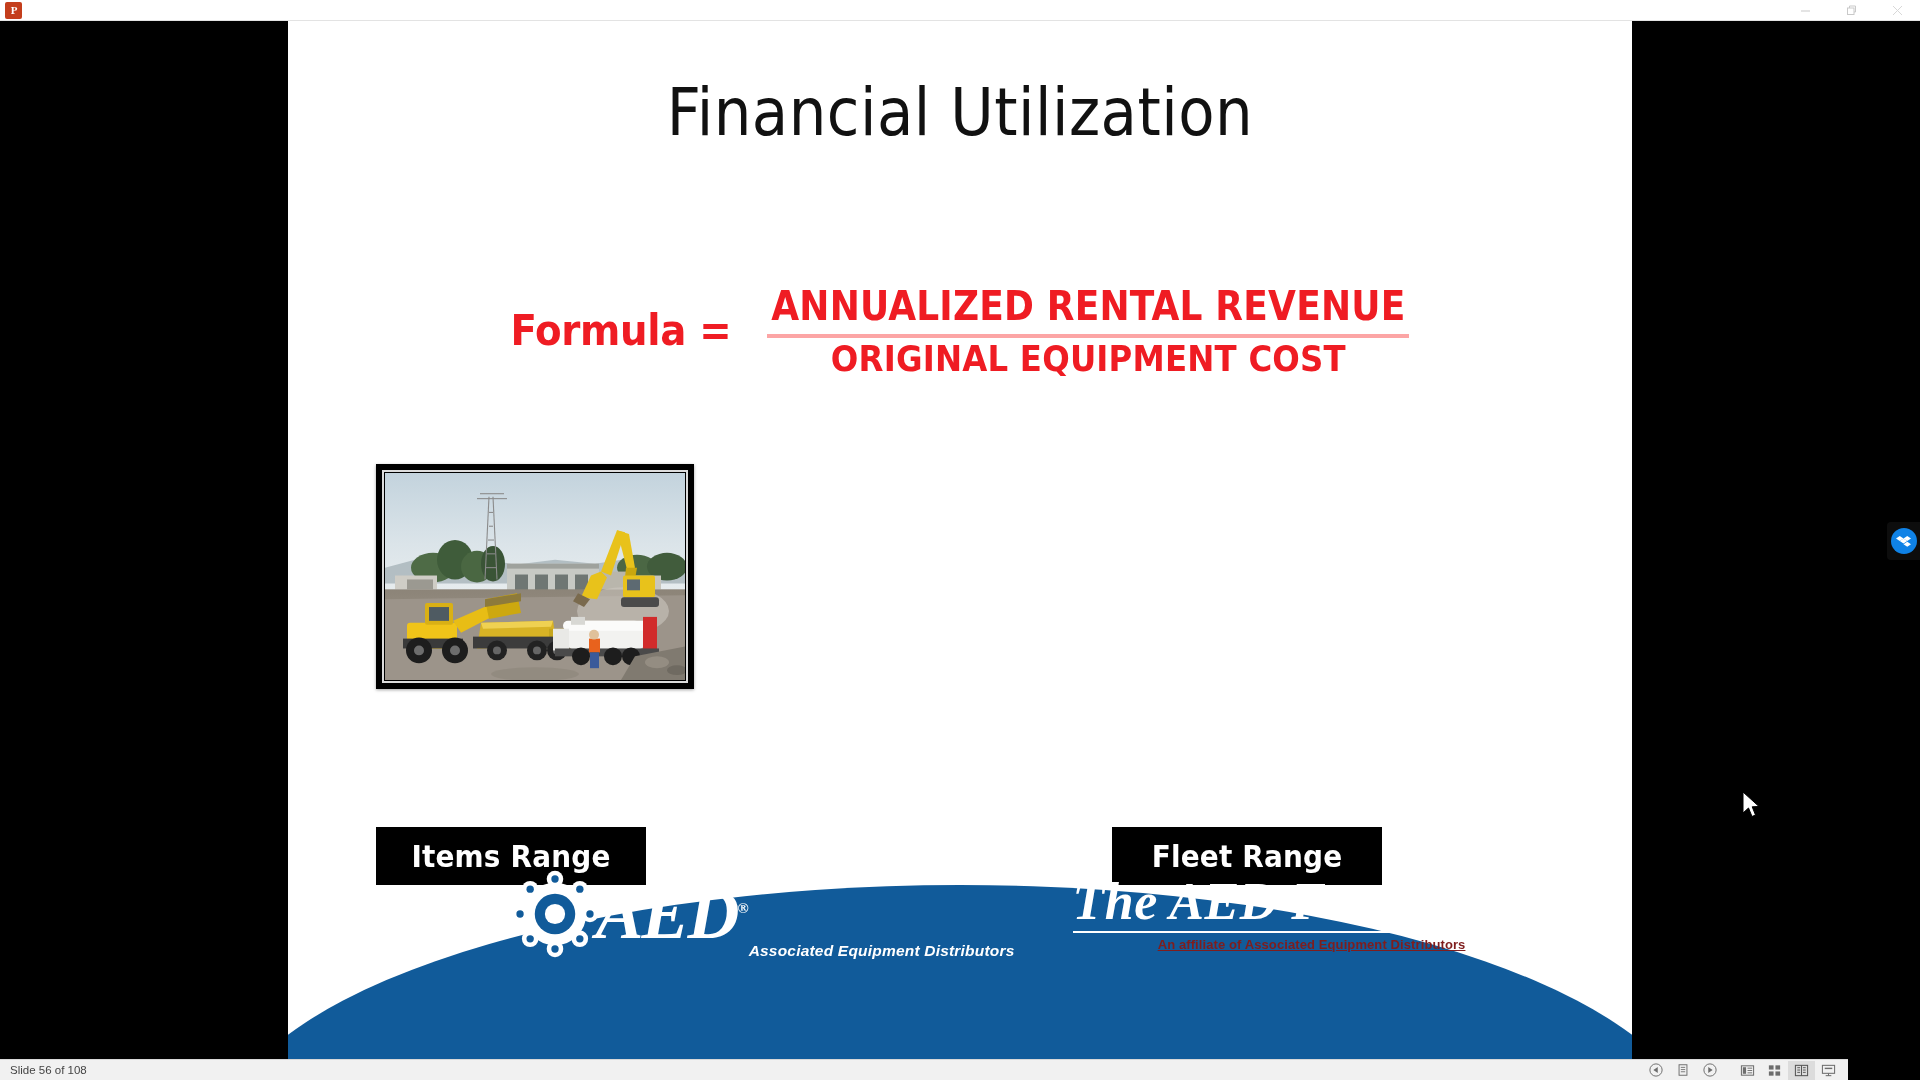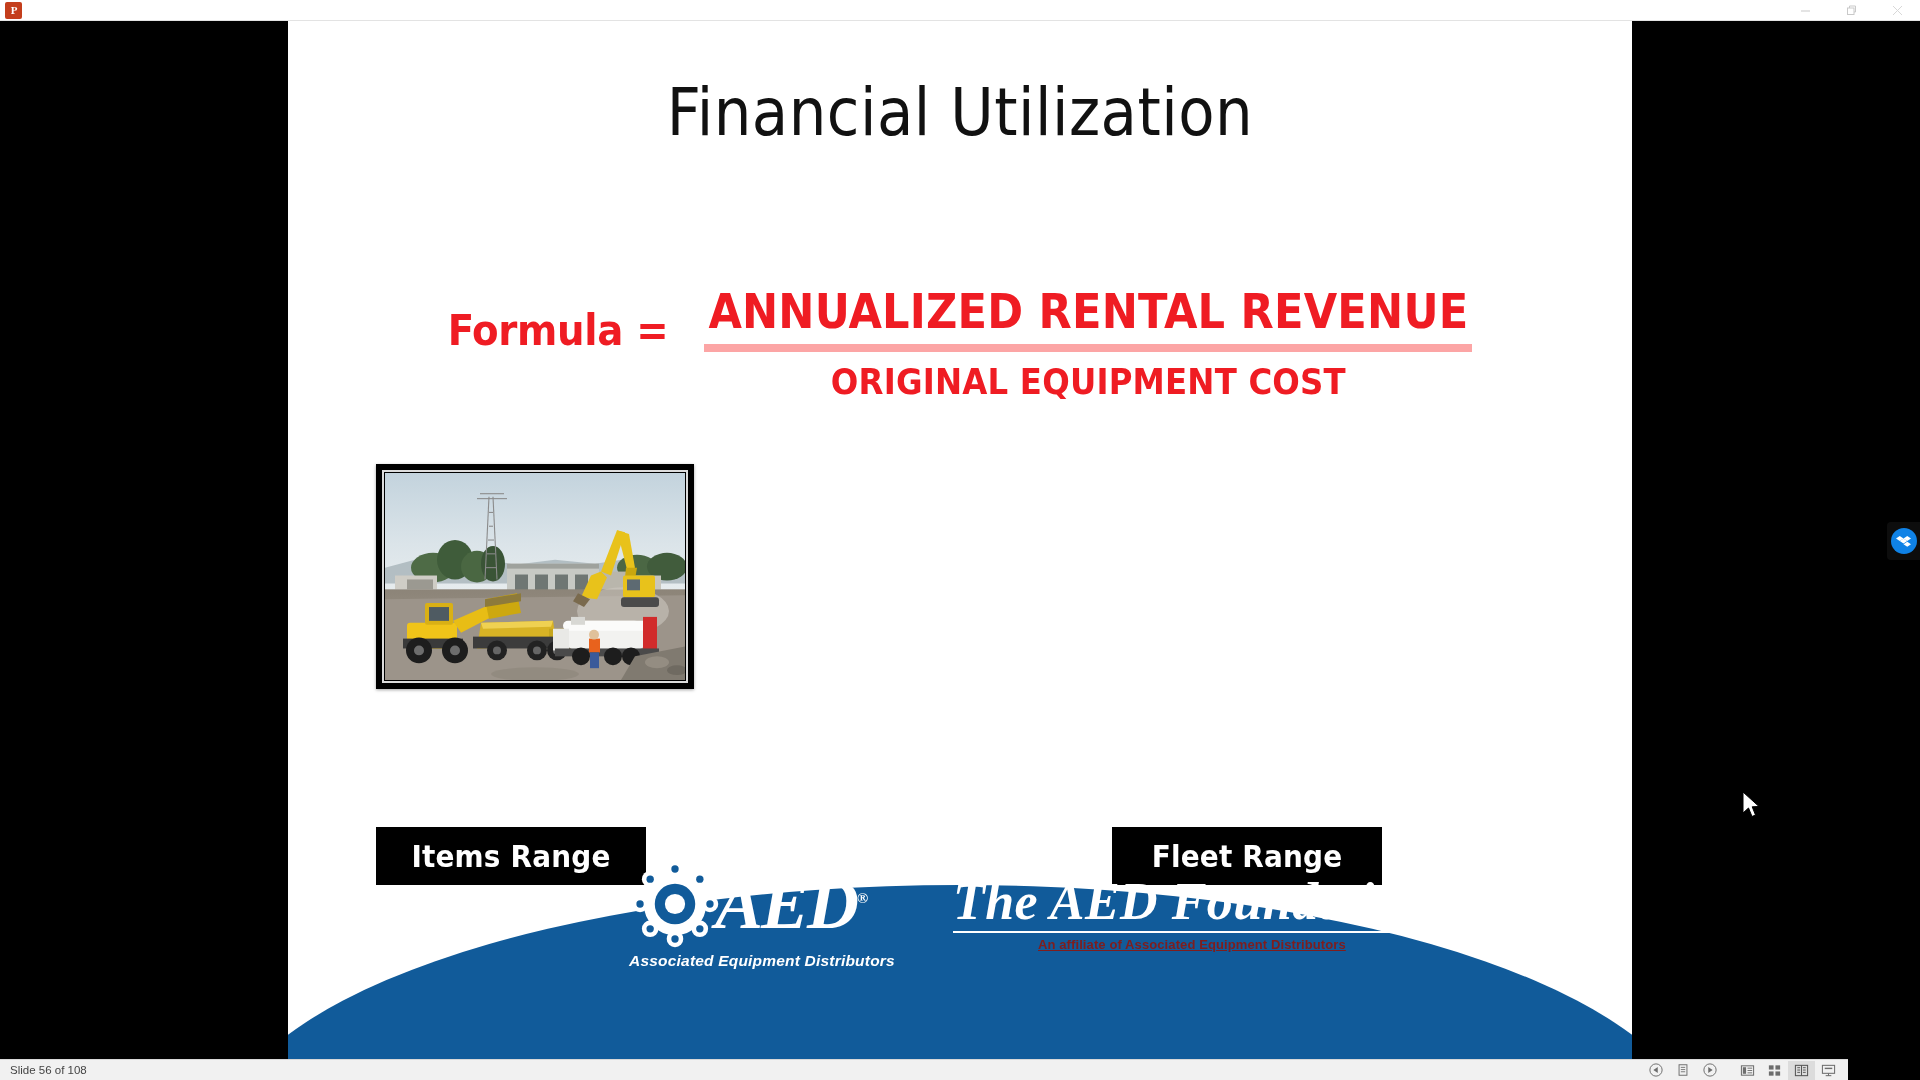--- a/index.html
+++ b/index.html
@@ -68,31 +68,30 @@
     font-family:"DejaVu Sans Condensed","Liberation Sans", sans-serif;
     font-weight:bold; font-size:43px; color:#ef1c23;
     margin-top:22px;
     letter-spacing:-.3px;
   }
   #fraction{
     margin-left:36px; text-align:center;
   }
   #numerator{
     font-family:"DejaVu Sans Condensed","Liberation Sans", sans-serif;
-    font-weight:bold; font-size:48px; color:#ef1c23;
+    font-weight:bold; font-size:40px; color:#ef1c23;
     letter-spacing:.2px;
     padding:0 4px 5px 4px;
-    border-bottom:8px solid #fca5a5;
+    border-bottom:4px solid #fca5a5;
     white-space:nowrap;
   }
   #denominator{
     font-family:"DejaVu Sans Condensed","Liberation Sans", sans-serif;
     font-weight:bold; font-size:36px; color:#ef1c23;
     letter-spacing:.2px;
-    padding-top:9px;
     white-space:nowrap;
   }
 
   
   #photo-frame{
     position:absolute; left:88px; top:443px; width:318px; height:225px;
     background:#000;
     padding:6px;
     box-shadow:0 1px 3px rgba(0,0,0,.35);
   }
@@ -131,21 +130,21 @@
     font-family:"Liberation Serif", serif;
     font-style:italic; font-weight:bold; font-size:72px; color:#fff;
     letter-spacing:-2px; line-height:.92; margin-left:-6px;
   }
   #aed-reg{ font-size:15px; vertical-align:super; letter-spacing:0; }
   #aed-tag{
     font-family:"Liberation Sans", sans-serif;
     font-style:italic; font-weight:bold; font-size:15.5px; color:#fff;
     text-align:center; letter-spacing:.2px; margin-top:2px;
   }
-  #aed-stack{ display:flex; flex-direction:column; align-items:flex-start; }
+  #aed-stack{ display:flex; flex-direction:row; align-items:flex-end; }
   #aed-row{ display:flex; align-items:center; }
 
   
   #foundation{ display:flex; flex-direction:column; align-items:center; }
   #found-title{
     font-family:"Liberation Serif", serif;
     font-style:italic; font-weight:bold; font-size:52px; color:#fff;
     letter-spacing:.5px; line-height:1;
     border-bottom:2px solid #fff; padding-bottom:3px;
   }

